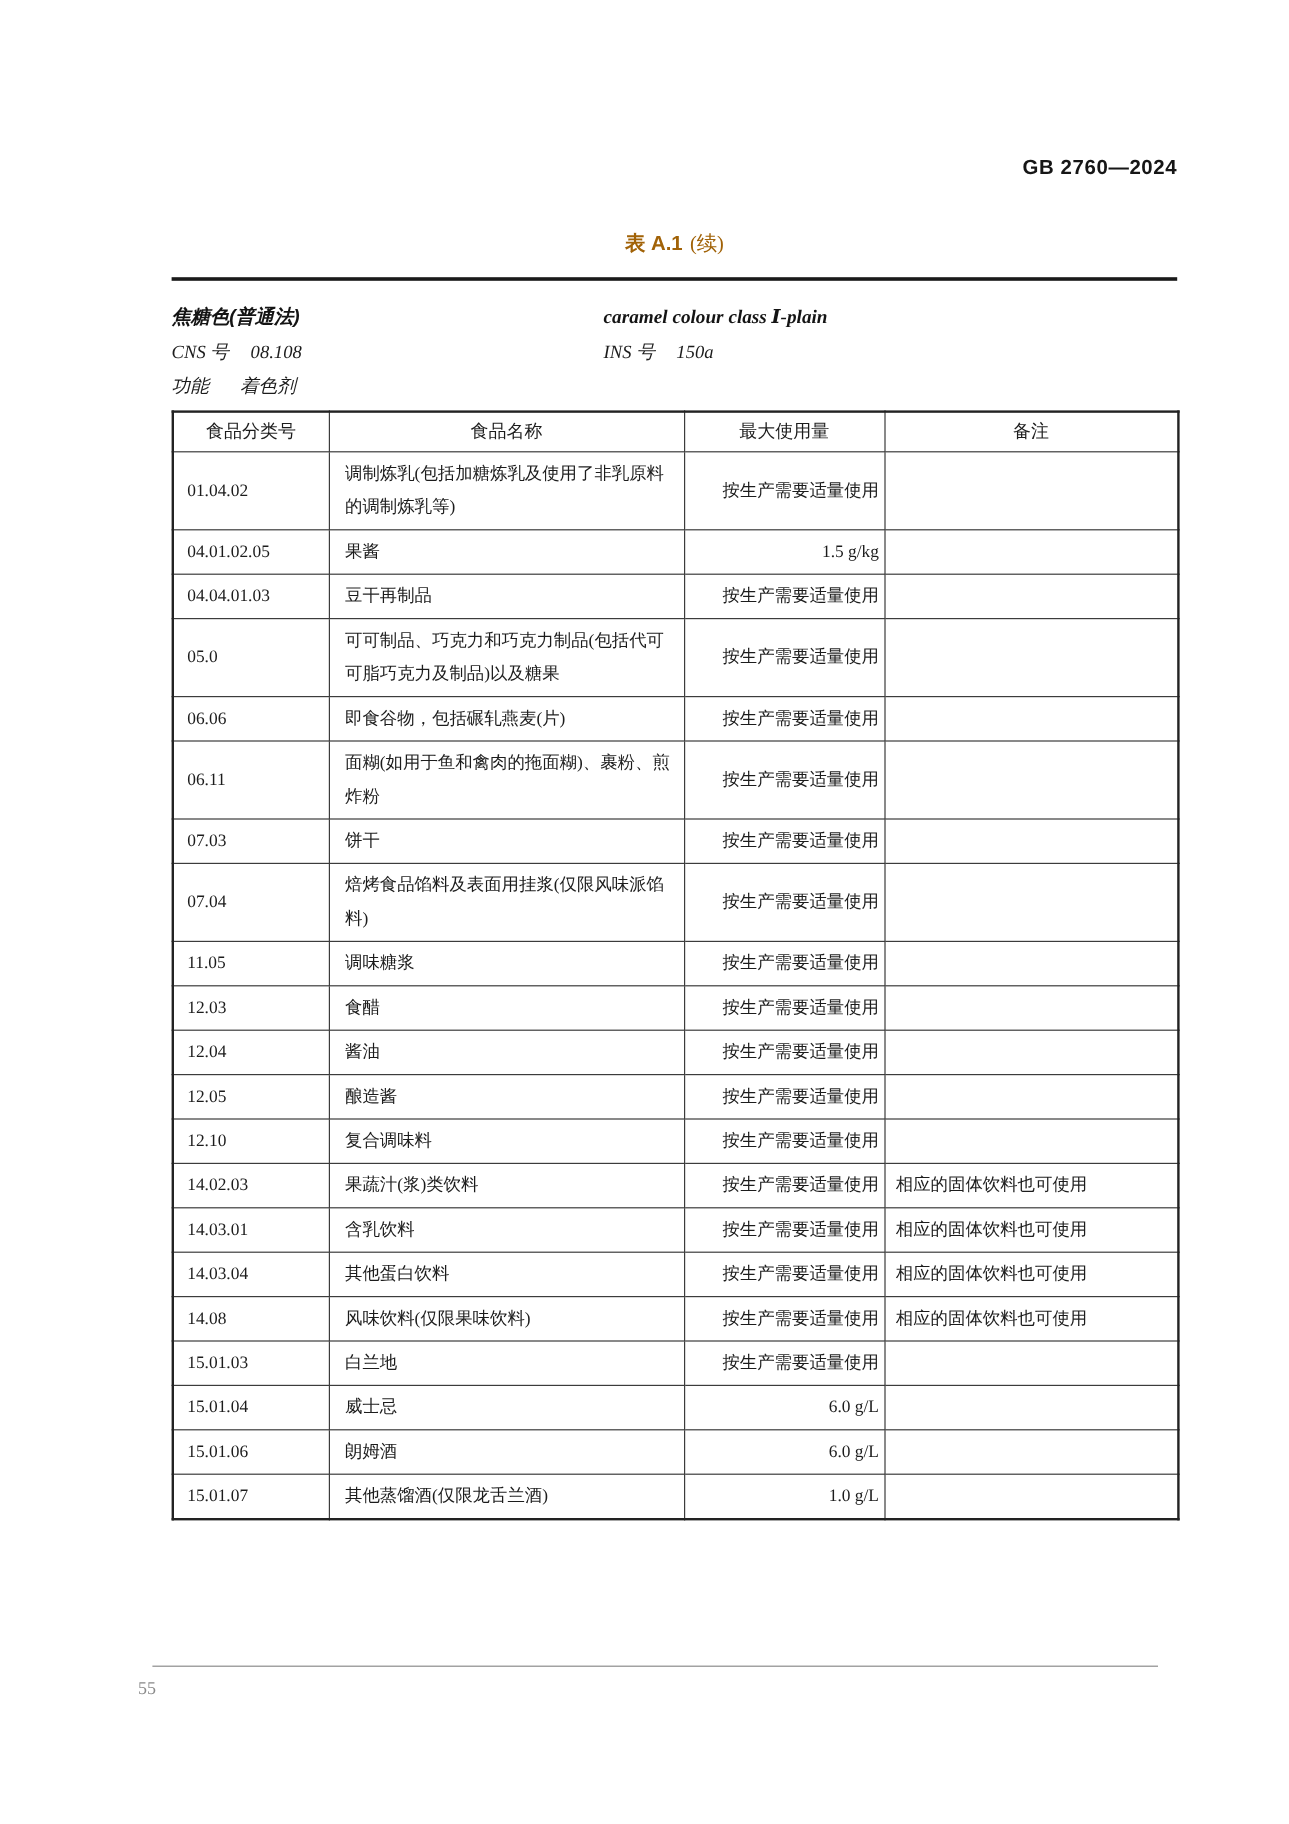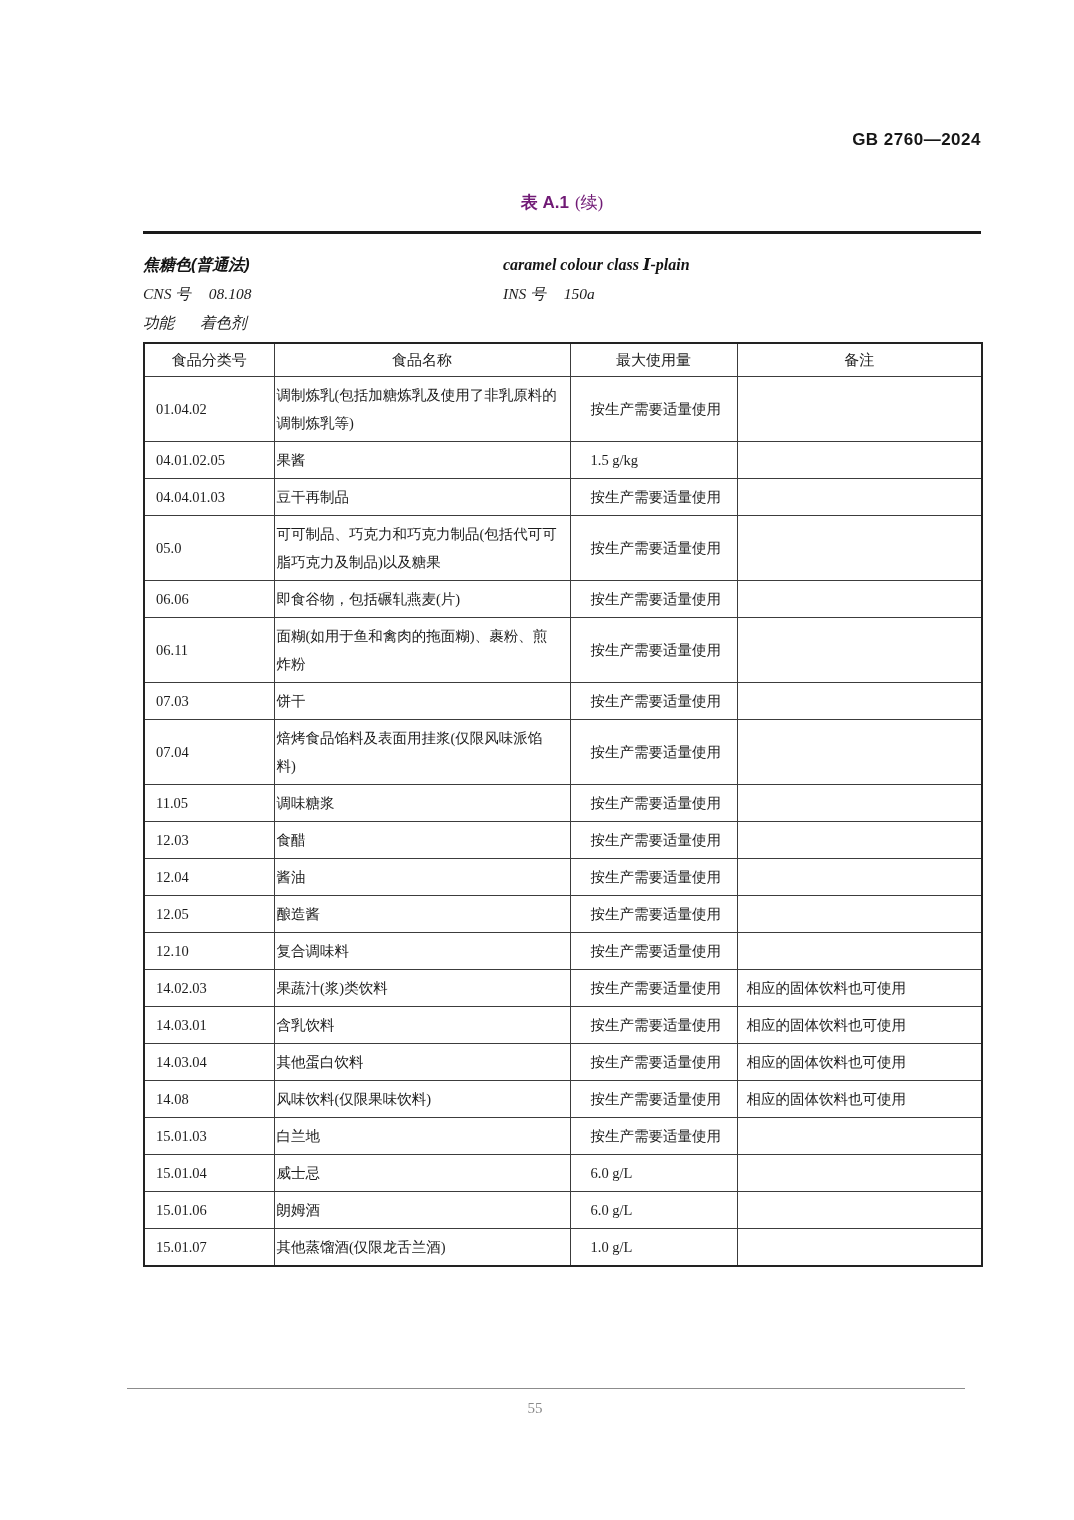--- a/index.html
+++ b/index.html
@@ -29,21 +29,21 @@
     font-size: 17px;
     letter-spacing: 0.5px;
     line-height: 20px;
     color: #161616;
   }
   .table-title {
     margin-top: 42px;
     text-align: center;
     font-size: 17px;
     line-height: 22px;
-    color: #701a75;
+    color: #a16207;
   }
   .table-title .t-bold {
     font-family: "Liberation Sans", "DejaVu Sans", sans-serif;
     font-weight: bold;
   }
   .table-title .t-suffix {
     font-family: "Liberation Serif", "DejaVu Serif", serif;
     font-weight: normal;
     margin-left: 6px;
   }
@@ -102,37 +102,37 @@
     color: #1c1c1c;
   }
   .usage-table td {
     border: 1px solid #3c3c3c;
     vertical-align: middle;
     line-height: 28px;
     padding: 4px 9px;
     color: #1c1c1c;
   }
   .usage-table td.col-code { padding-left: 11px; }
-  .usage-table td.col-name { padding-left: 2px; padding-right: 10px; }
-  .usage-table td.col-max  { text-align: left; padding-left: 20px; padding-right: 4px; }
+  .usage-table td.col-name { padding-left: 13px; padding-right: 10px; }
+  .usage-table td.col-max  { text-align: right; padding-left: 20px; padding-right: 4px; }
   .usage-table td.col-note { padding-left: 9px; margin-left: 21px; }
   .footer-rule {
     position: absolute;
     left: 127px;
     top: 1388px;
     width: 838px;
     height: 1px;
     background: #8c8c8c;
   }
   .page-number {
     position: absolute;
-    left: 127px;
+    left: 115px;
     top: 1398px;
     width: 816px;
-    text-align: center;
+    text-align: left;
     font-size: 15px;
     color: #8a8a8a;
     line-height: 20px;
   }
 </style>
 </head>
 <body>
 
 <div class="page">
   <div class="content">

